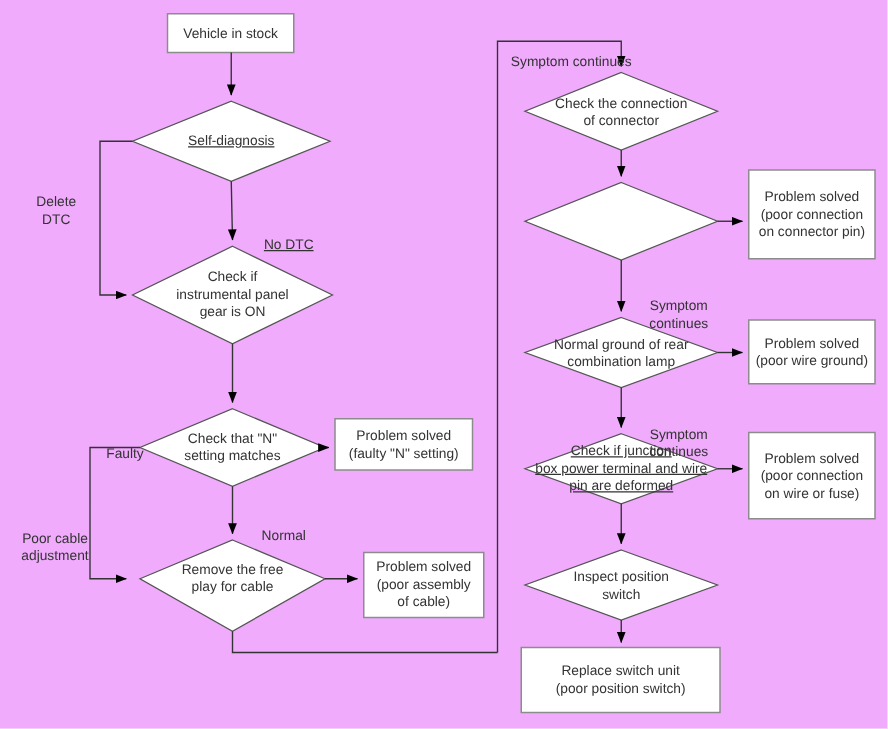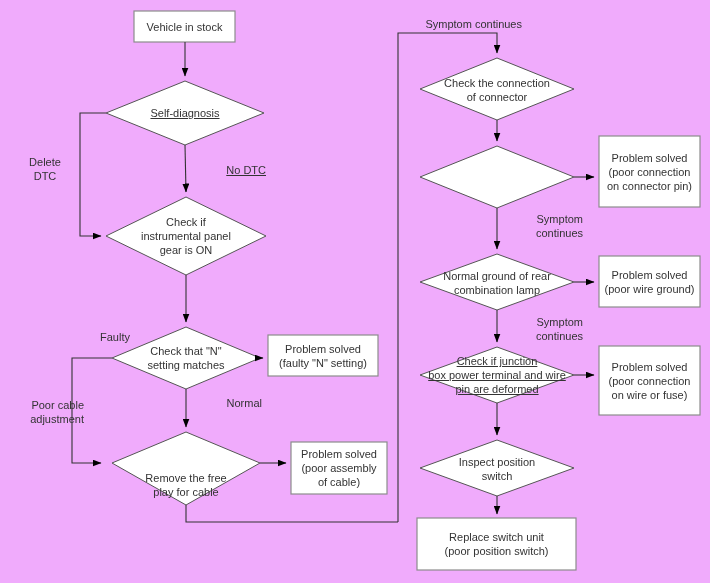--- a/index.html
+++ b/index.html
@@ -37,21 +37,21 @@
   }
   .edge-label {
     position: absolute;
     font-family: "Liberation Sans", sans-serif;
     font-size: 11px;
     line-height: 14px;
     color: #333333;
     white-space: pre-line;
     text-align: center;
   }
-  .edge-label.left-align { text-align: right; }
+  .edge-label.left-align { text-align: center; margin-top: 26px; }
   .box-shape { stroke: #8c8c8c; stroke-width: 1.2; fill: #ffffff; }
   .diamond-shape { stroke: #555555; stroke-width: 1; fill: #ffffff; }
   .conn-line { stroke: #333333; stroke-width: 1.1; fill: none; }
   .conn-arrow { fill: #000000; }
 </style>
 </head>
 <body>
 
 <div id="diagram-root">
 
@@ -138,21 +138,21 @@
   <div class="node-label" style="left:116px; top:214px; width:140px; height:44px;">Check if
 instrumental panel
 gear is ON</div>
 
   <div class="node-label" style="left:126px; top:343px; width:120px; height:30px;">Check that "N"
 setting matches</div>
 
   <div class="node-label" style="left:268px; top:335px; width:110px; height:41px;">Problem solved
 (faulty "N" setting)</div>
 
-  <div class="node-label" style="left:126px; top:470px; width:120px; height:30px;">Remove the free
+  <div class="node-label" style="left:126px; top:448px; width:120px; height:30px;">Remove the free
 play for cable</div>
 
   <div class="node-label" style="left:291px; top:442px; width:96px; height:52px;">Problem solved
 (poor assembly
 of cable)</div>
 
   <div class="node-label" style="left:427px; top:75px; width:140px; height:30px;">Check the connection
 of connector</div>
 
 

